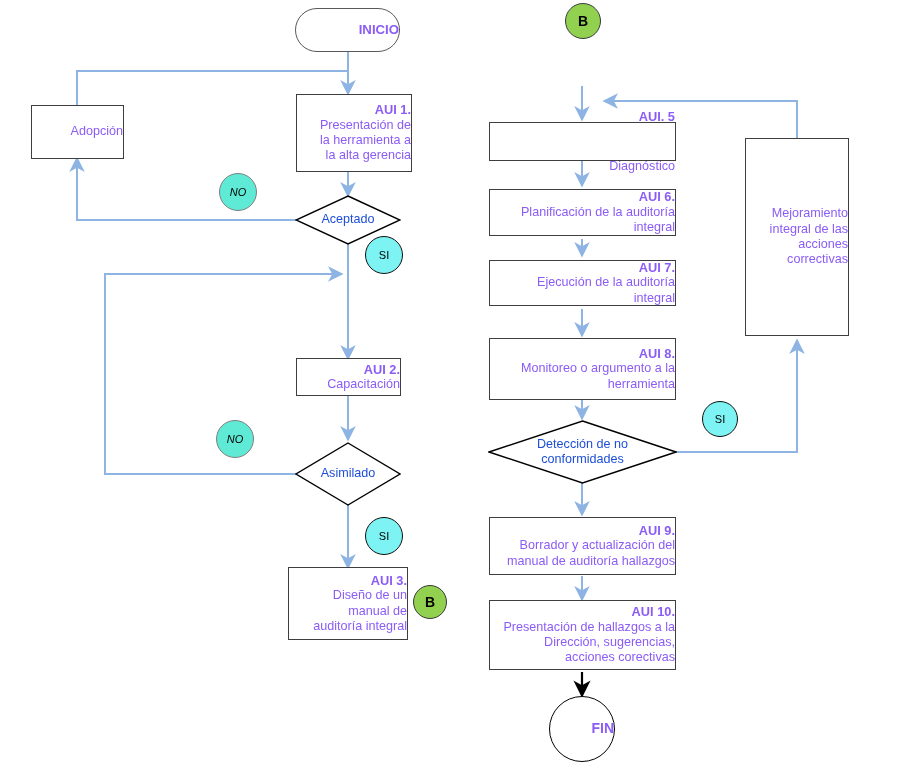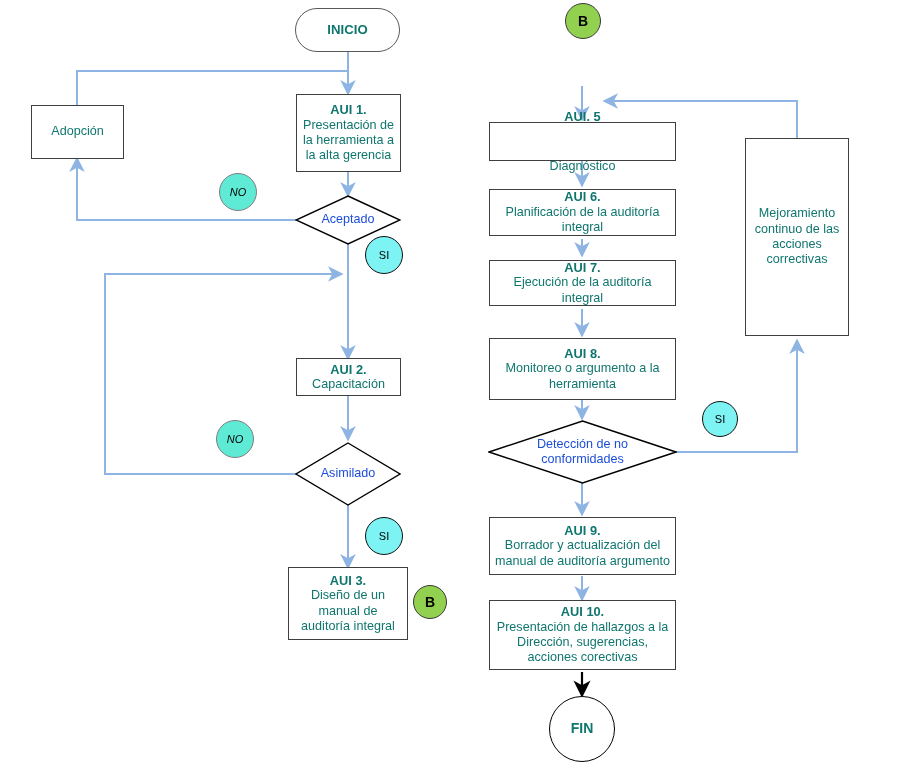--- a/index.html
+++ b/index.html
@@ -23,24 +23,24 @@
     top: 0;
     width: 916px;
     height: 770px;
     pointer-events: none;
   }
   .node {
     position: absolute;
     box-sizing: border-box;
     display: flex;
     flex-direction: column;
-    align-items: center;
+    align-items: flex-end;
     justify-content: center;
     text-align: center;
-    color: #0f766e;
+    color: #8b5cf6;
     line-height: 1.22;
     z-index: 3;
   }
   .proc {
     border: 1.4px solid #3f3f3f;
     background: #ffffff;
     font-size: 12.6px;
   }
   .proc .hd {
     font-weight: bold;
@@ -177,21 +177,21 @@
   </svg>
 
   <div class="node terminal" style="left:295px; top:8px; width:105px; height:44px;">
     <span>INICIO</span>
   </div>
 
   <div class="node plain" style="left:31px; top:105px; width:93px; height:54px;">
     <span>Adopción</span>
   </div>
 
-  <div class="node proc ovf" style="left:296px; top:94px; width:105px; height:78px;">
+  <div class="node proc ovf" style="left:296px; top:94px; width:116px; height:78px;">
     <span class="hd">AUI 1.</span>
     <span class="bd">Presentación de</span>
     <span class="bd">la herramienta a</span>
     <span class="bd">la alta gerencia</span>
   </div>
 
   <div class="diamond" style="left:295px; top:195px; width:106px; height:50px;">
     <svg width="106" height="50" viewBox="0 0 106 50">
       <polygon points="53,1 105,25 53,49 1,25" fill="#ffffff" stroke="#000000" stroke-width="1.4"></polygon>
     </svg>
@@ -275,33 +275,33 @@
     </div>
   </div>
 
   <div class="tag tag-si" style="left:702px; top:401px; width:36px; height:36px;">
     <span>SI</span>
   </div>
 
   <div class="node proc" style="left:489px; top:517px; width:187px; height:58px;">
     <span class="hd">AUI 9.</span>
     <span class="bd">Borrador y actualización del</span>
-    <span class="bd">manual de auditoría argumento</span>
+    <span class="bd">manual de auditoría hallazgos</span>
   </div>
 
   <div class="node proc ovf" style="left:489px; top:600px; width:187px; height:70px;">
     <span class="hd">AUI 10.</span>
     <span class="bd">Presentación de hallazgos a la</span>
     <span class="bd">Dirección, sugerencias,</span>
     <span class="bd">acciones corectivas</span>
   </div>
 
   <div class="node plain" style="left:745px; top:138px; width:104px; height:198px;">
     <span>Mejoramiento</span>
-    <span>continuo de las</span>
+    <span>integral de las</span>
     <span>acciones</span>
     <span>correctivas</span>
   </div>
 
   <div class="node circle-term" style="left:549px; top:696px; width:66px; height:66px;">
     <span>FIN</span>
   </div>
 
 </div>
 

